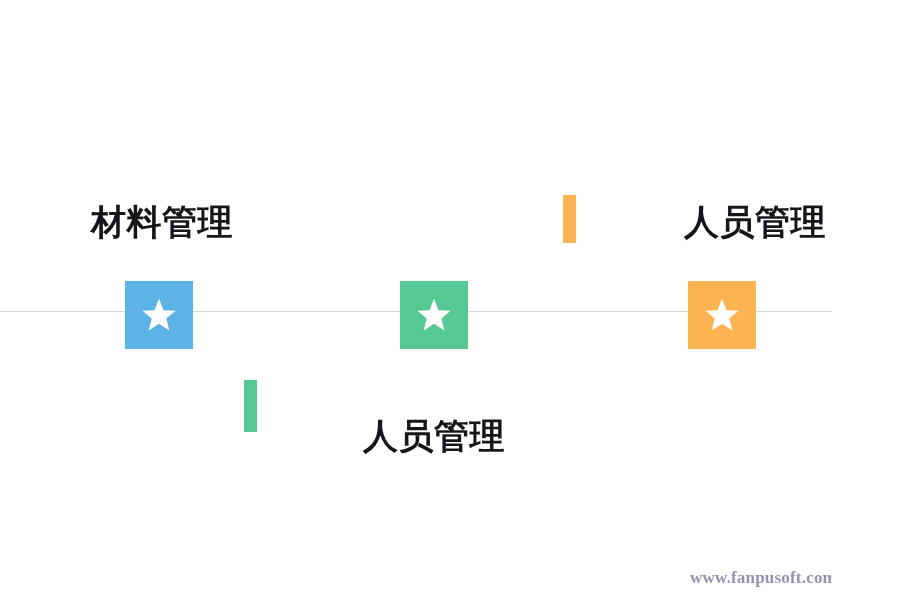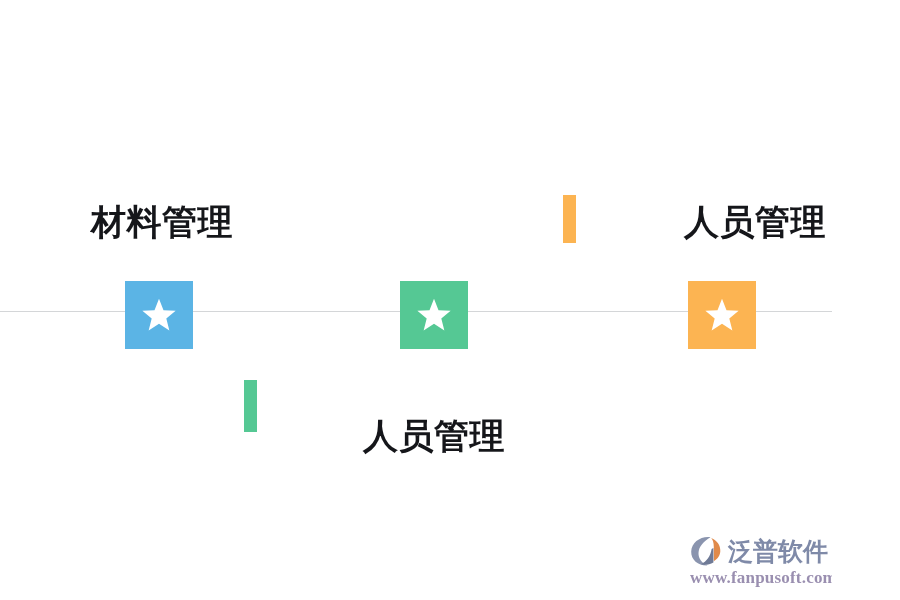--- a/index.html
+++ b/index.html
@@ -140,29 +140,16 @@
       <div class="tick-bar" style="left: 244px; top: 380px; width: 13px; height: 52px; background: rgb(85, 200, 148);"></div>
     </div>
 
   <div id="labels-layer">
       <div class="stage-label" style="left: 91px; top: 200px;">材料管理</div>
       <div class="stage-label" style="left: 363px; top: 386px; margin-top: 28px;">人员管理</div>
       <div class="stage-label" style="left: 684px; top: 200px;">人员管理</div>
     </div>
 
   <div class="watermark">
-    <div class="wm-row">
-      <span class="wm-mark">
-        <svg viewBox="0 0 36 34" width="36" height="34" aria-hidden="true">
-          <path d="M22.5 3.2 C12.5 2.0 3.5 8.5 3.2 17.5 C2.9 26.0 10.5 32.0 19.5 31.6
-                   C14.0 29.2 10.3 24.6 10.5 19.0 C10.7 12.4 15.8 7.2 22.5 3.2 Z" fill="#8a94ae"></path>
-          <path d="M23.2 4.0 C29.0 6.4 32.6 11.4 32.3 17.2 C32.1 21.4 29.6 25.0 25.8 27.2
-                   L25.8 13.0 C25.8 8.6 24.8 5.8 23.2 4.0 Z" fill="#e08a4a"></path>
-          <path d="M25.4 14.0 L25.4 28.4 C21.4 30.6 16.8 31.2 13.0 30.2
-                   C18.6 27.6 22.6 22.0 23.6 15.0 Z" fill="#6f7a96"></path>
-        </svg>
-      </span>
-      <span class="wm-cn">泛普软件</span>
-    </div>
     <div class="wm-url">www.fanpusoft.com</div>
   </div>
 
 </div>
 
 </body></html>

